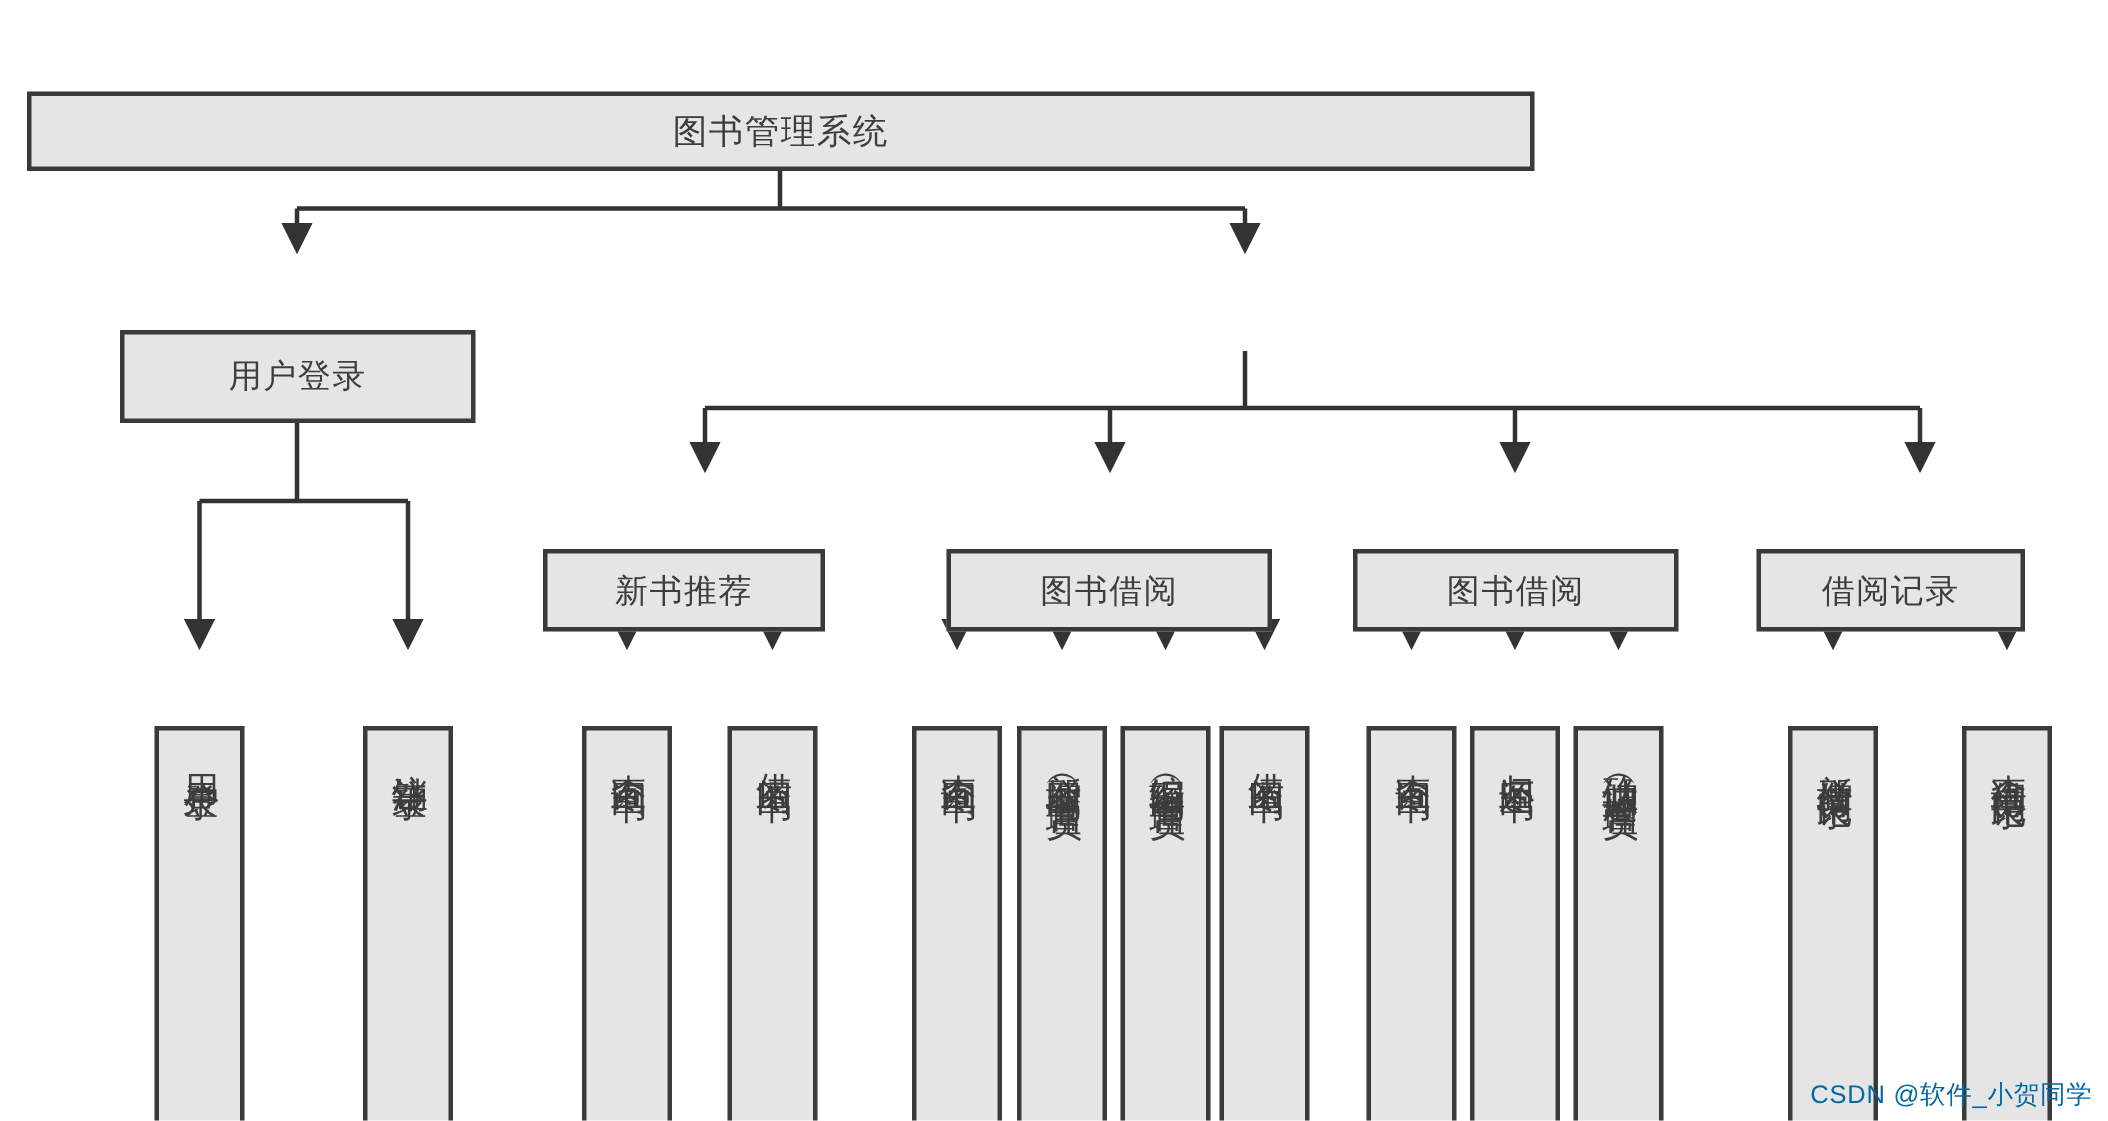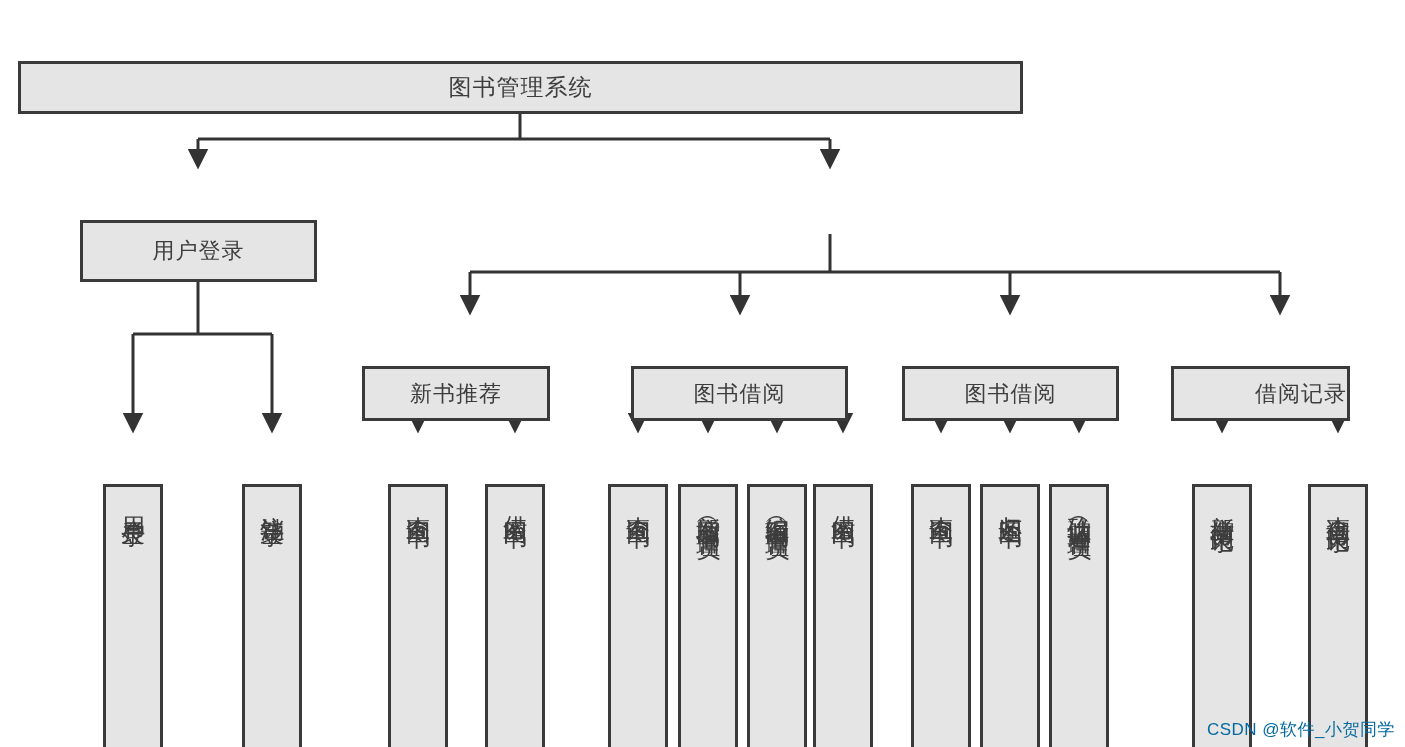--- a/index.html
+++ b/index.html
@@ -120,21 +120,21 @@
 
   <div class="node" style="left:362px;top:318px;width:188px;height:55px;">
     <span class="label">新书推荐</span>
   </div>
   <div class="node" style="left:631px;top:318px;width:217px;height:55px;">
     <span class="label">图书借阅</span>
   </div>
   <div class="node" style="left:902px;top:318px;width:217px;height:55px;">
     <span class="label">图书借阅</span>
   </div>
-  <div class="node" style="left:1171px;top:318px;width:179px;height:55px;justify-content:flex-end;">
+  <div class="node" style="left:1171px;top:318px;width:179px;height:55px;">
     <span class="label">借阅记录</span>
   </div>
 
   <div class="node vert" style="left:103px;top:436px;width:60px;height:300px;">
     <span class="label">用户登录</span>
   </div>
   <div class="node vert" style="left:242px;top:436px;width:60px;height:300px;">
     <span class="label">注销登录</span>
   </div>
 

